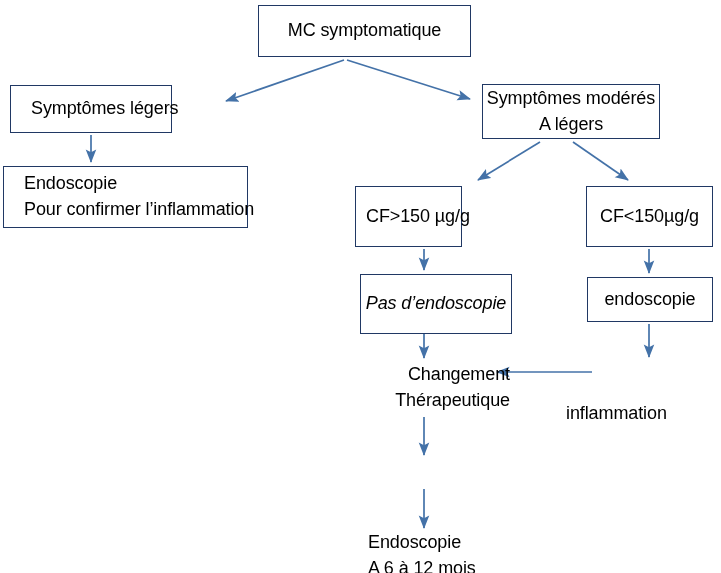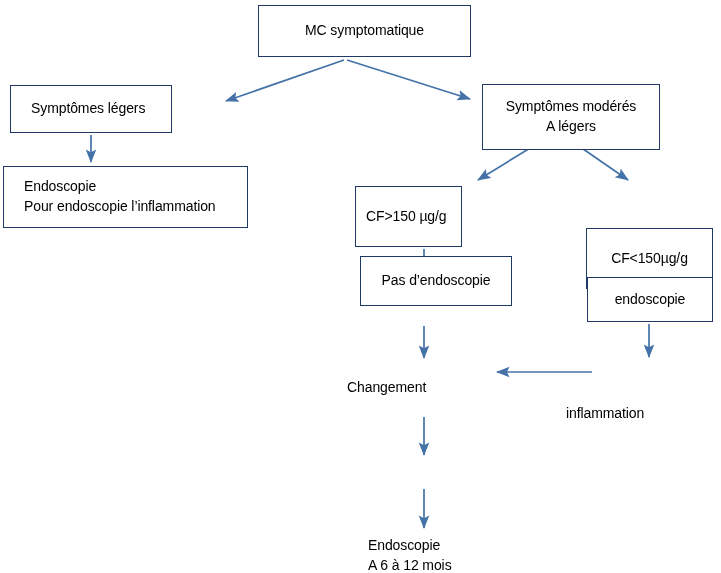--- a/index.html
+++ b/index.html
@@ -20,21 +20,21 @@
     background: #ffffff;
   }
   .node {
     position: absolute;
     box-sizing: border-box;
     display: flex;
     flex-direction: column;
     justify-content: center;
     color: #000000;
     font-family: "Liberation Sans", sans-serif;
-    font-size: 14px;
+    font-size: 18px;
     line-height: 1.42;
     letter-spacing: -0.1px;
     white-space: pre;
   }
   .node.boxed {
     border: 1.6px solid #203864;
     background: #ffffff;
   }
   .node .line {
     display: block;
@@ -94,46 +94,47 @@
   <div class="node boxed align-center" style="left:258px; top:5px; width:213px; height:52px;">
     <span class="line">MC symptomatique</span>
   </div>
 
   <div class="node boxed align-left pad-left" style="left:10px; top:85px; width:162px; height:48px;">
     <span class="line">Symptômes légers</span>
   </div>
 
   <div class="node boxed align-left pad-left" style="left:3px; top:166px; width:245px; height:62px;">
     <span class="line">Endoscopie</span>
-    <span class="line">Pour endoscopie l’inflammation</span>
+    <span class="line">Pour confirmer l’inflammation</span>
   </div>
 
-  <div class="node boxed align-center" style="left:482px; top:84px; width:178px; height:66px;">
+  <div class="node boxed align-center" style="left:482px; top:84px; width:178px; height:55px;">
     <span class="line">Symptômes modérés</span>
     <span class="line">A légers</span>
   </div>
 
   <div class="node boxed align-left pad-left-sm" style="left:355px; top:186px; width:107px; height:61px;">
     <span class="line">CF&gt;150 µg/g</span>
   </div>
 
-  <div class="node boxed align-center" style="left:586px; top:186px; width:127px; height:61px;margin-top:42px;">
+  <div class="node boxed align-center" style="left:586px; top:186px; width:127px; height:61px;">
     <span class="line">CF&lt;150µg/g</span>
   </div>
 
-  <div class="node boxed align-center" style="left:360px; top:256px; width:152px; height:50px;">
+  <div class="node boxed align-center" style="left:360px; top:274px; width:152px; height:60px;font-style:italic;">
     <span class="line">Pas d’endoscopie</span>
   </div>
 
   <div class="node boxed align-center" style="left:587px; top:277px; width:126px; height:45px;">
     <span class="line">endoscopie</span>
   </div>
 
-  <div class="node align-left" style="left:347px; top:362px; width:140px; height:52px;">
+  <div class="node align-left" style="left:370px; top:362px; width:140px; height:52px;align-items:flex-end;">
     <span class="line">Changement</span>
+    <span class="line">Thérapeutique</span>
   </div>
 
   <div class="node align-left" style="left:566px; top:361px; width:116px; height:24px;margin-top:41px;">
     <span class="line">inflammation</span>
   </div>
 
 
   <div class="node align-left" style="left:368px; top:531px; width:150px; height:50px;">
     <span class="line">Endoscopie</span>
     <span class="line">A 6 à 12 mois</span>

